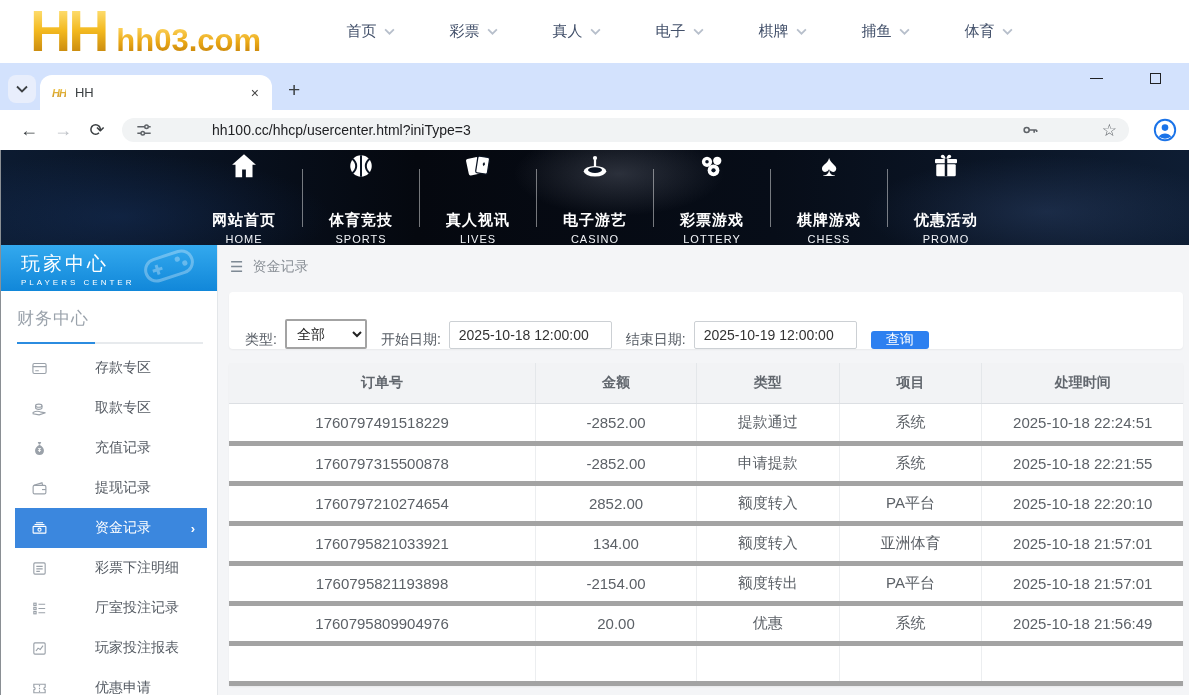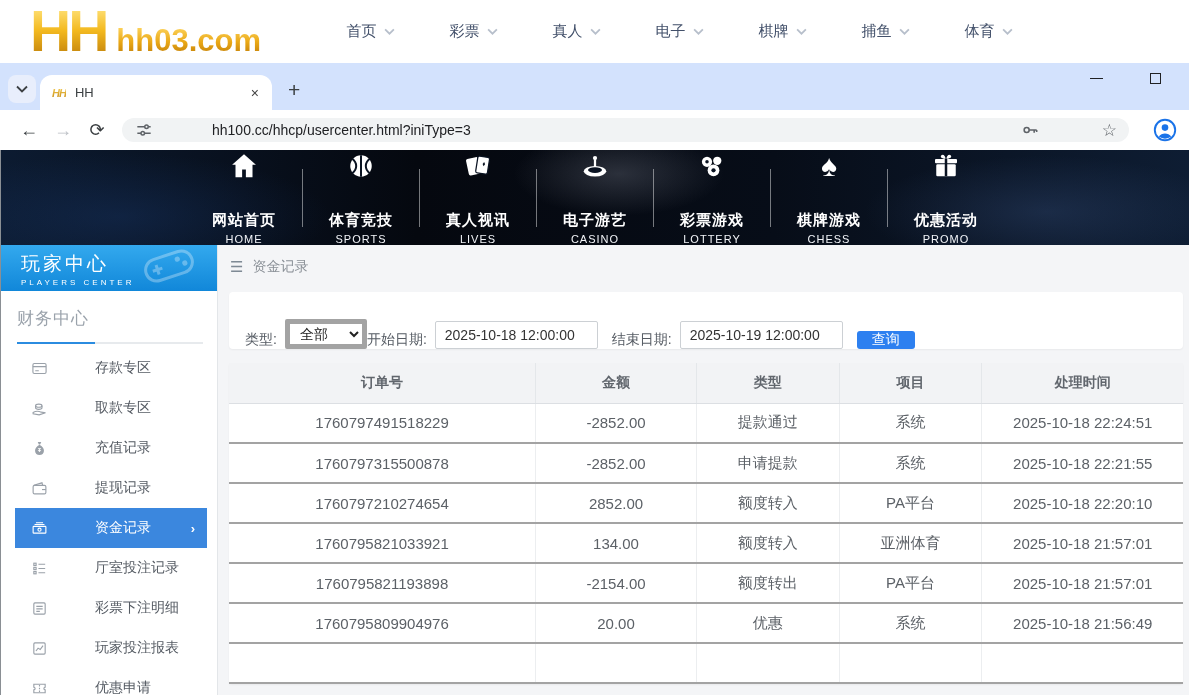--- a/index.html
+++ b/index.html
@@ -86,35 +86,35 @@
   .sb-item.active .sb-arrow { position:absolute; right:12px; color:#fff; font-size:13px; font-weight:700; }
 
   .content { flex:1; background:#f4f5f7; padding:13px 6px 0 11px; overflow:hidden; }
   .breadcrumb { display:flex; align-items:center; gap:9px; color:#8a9097; padding-left:1px; }
   .bc-ico { font-size:15px; color:#7e8a95; }
   .bc-text { font-size:14px; }
 
   .filter-card { margin-top:16px; background:#fff; border-radius:4px; height:57px;
       box-shadow:0 1px 2px rgba(0,0,0,.05); display:flex; align-items:flex-end; padding:0 16px; }
   .f-label { font-size:14px; color:#555b63; margin-right:8px; }
-  .f-select { height:30px; width:82px; font-size:14px; color:#222; border:5px solid #a3a3a3;
-      border-radius:2px; background:#fff; padding-left:6px;
+  .f-select { height:30px; width:82px; font-size:14px; color:#222; border:2px solid #a3a3a3;
+      border-radius:2px; background:#fff; margin-right:14px; padding-left:6px;
       font-family:"Liberation Sans",sans-serif; }
   .f-input { height:28px; width:163px; font-size:14px; color:#333; border:1px solid #ccd0d4;
       border-radius:2px; padding:0 9px; margin-right:14px; font-family:"Liberation Sans",sans-serif; }
   .f-btn { height:18px; padding:0 15px; background:#2d80f0; color:#fff; font-size:14px;
       border:none; border-radius:3px; cursor:pointer; font-family:"Liberation Sans",sans-serif; }
 
   .table-card { margin-top:14px; background:#fff; border-radius:3px; box-shadow:0 1px 2px rgba(0,0,0,.05); }
   table { width:100%; border-collapse:collapse; table-layout:fixed; }
   th { height:40px; background:#f2f3f5; color:#61666d; font-size:14px; font-weight:700;
       border-right:1px solid #e4e7ea; border-bottom:1px solid #dcdfe3; }
   th:last-child { border-right:none; }
   td { height:40px; color:#5c6167; font-size:15px; text-align:center;
-      border-right:1px solid #eceef0; border-bottom:2px solid #a3a3a3; }
+      border-right:1px solid #eceef0; border-bottom:5px solid #a3a3a3; }
   td:last-child { border-right:none; }
   col.c-order { width:305px; } col.c-amount { width:160px; } col.c-type { width:142px; }
   col.c-proj { width:142px; } col.c-time { width:200px; }
 </style>
 </head>
 <body>
 
 <div class="page">
 
   <div class="site-header">
@@ -360,33 +360,33 @@
           <svg viewBox="0 0 24 24" fill="none" stroke="#fff" stroke-width="1.6">
               <rect x="3" y="9" width="18" height="9.5" rx="1"></rect>
               <circle cx="12" cy="13.7" r="2.2"></circle>
               <path d="M5 6.4h14M7 3.8h10"></path>
             </svg>
           <span class="sb-label">资金记录</span>
           <span class="sb-arrow">›</span>
         </div>
         <div class="sb-item">
           <svg viewBox="0 0 24 24" fill="none" stroke="#9aa1a9" stroke-width="1.6">
+              <rect x="4" y="4" width="16" height="16" rx="1.5"></rect>
+              <path d="M7.5 9h9M7.5 12.5h9M7.5 16h5"></path>
+            </svg>
+          <span class="sb-label">彩票下注明细</span>
+        </div>
+        <div class="sb-item">
+          <svg viewBox="0 0 24 24" fill="none" stroke="#9aa1a9" stroke-width="1.6">
               <rect x="4" y="4.5" width="3.2" height="3.2"></rect>
               <rect x="4" y="10.4" width="3.2" height="3.2"></rect>
               <rect x="4" y="16.3" width="3.2" height="3.2"></rect>
               <path d="M10.5 6h9.5M10.5 12h9.5M10.5 18h9.5"></path>
             </svg>
           <span class="sb-label">厅室投注记录</span>
-        </div>
-        <div class="sb-item">
-          <svg viewBox="0 0 24 24" fill="none" stroke="#9aa1a9" stroke-width="1.6">
-              <rect x="4" y="4" width="16" height="16" rx="1.5"></rect>
-              <path d="M7.5 9h9M7.5 12.5h9M7.5 16h5"></path>
-            </svg>
-          <span class="sb-label">彩票下注明细</span>
         </div>
         <div class="sb-item">
           <svg viewBox="0 0 24 24" fill="none" stroke="#9aa1a9" stroke-width="1.6">
               <rect x="4" y="4" width="16" height="16" rx="1.5"></rect>
               <path d="M7 15.5l3-4 3 2 4-5.5"></path>
             </svg>
           <span class="sb-label">玩家投注报表</span>
         </div>
         <div class="sb-item">
           <svg viewBox="0 0 24 24" fill="none" stroke="#9aa1a9" stroke-width="1.6">

